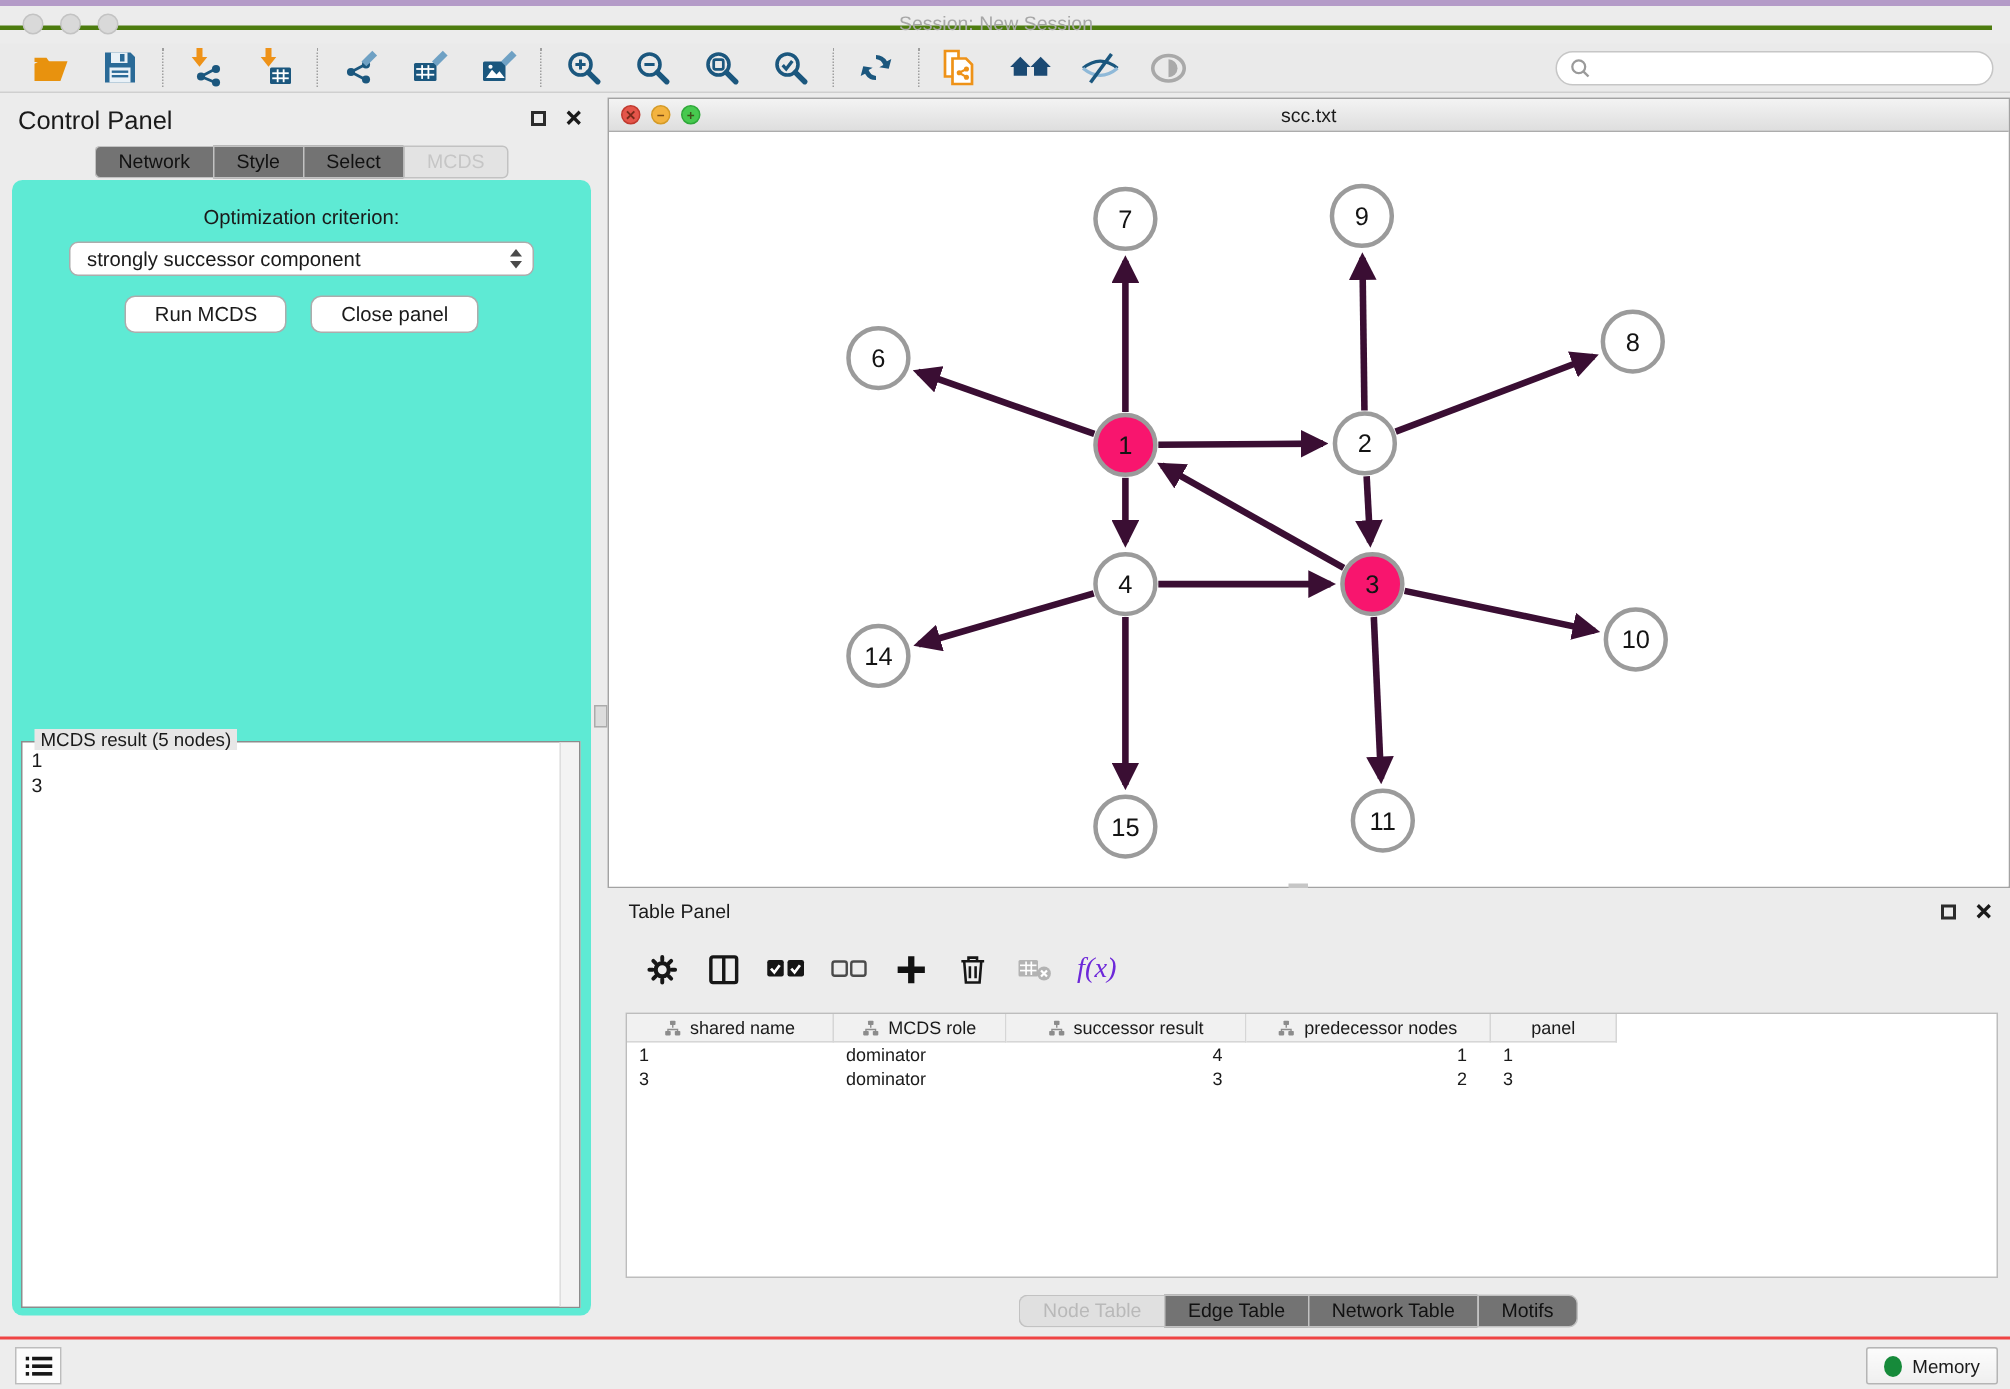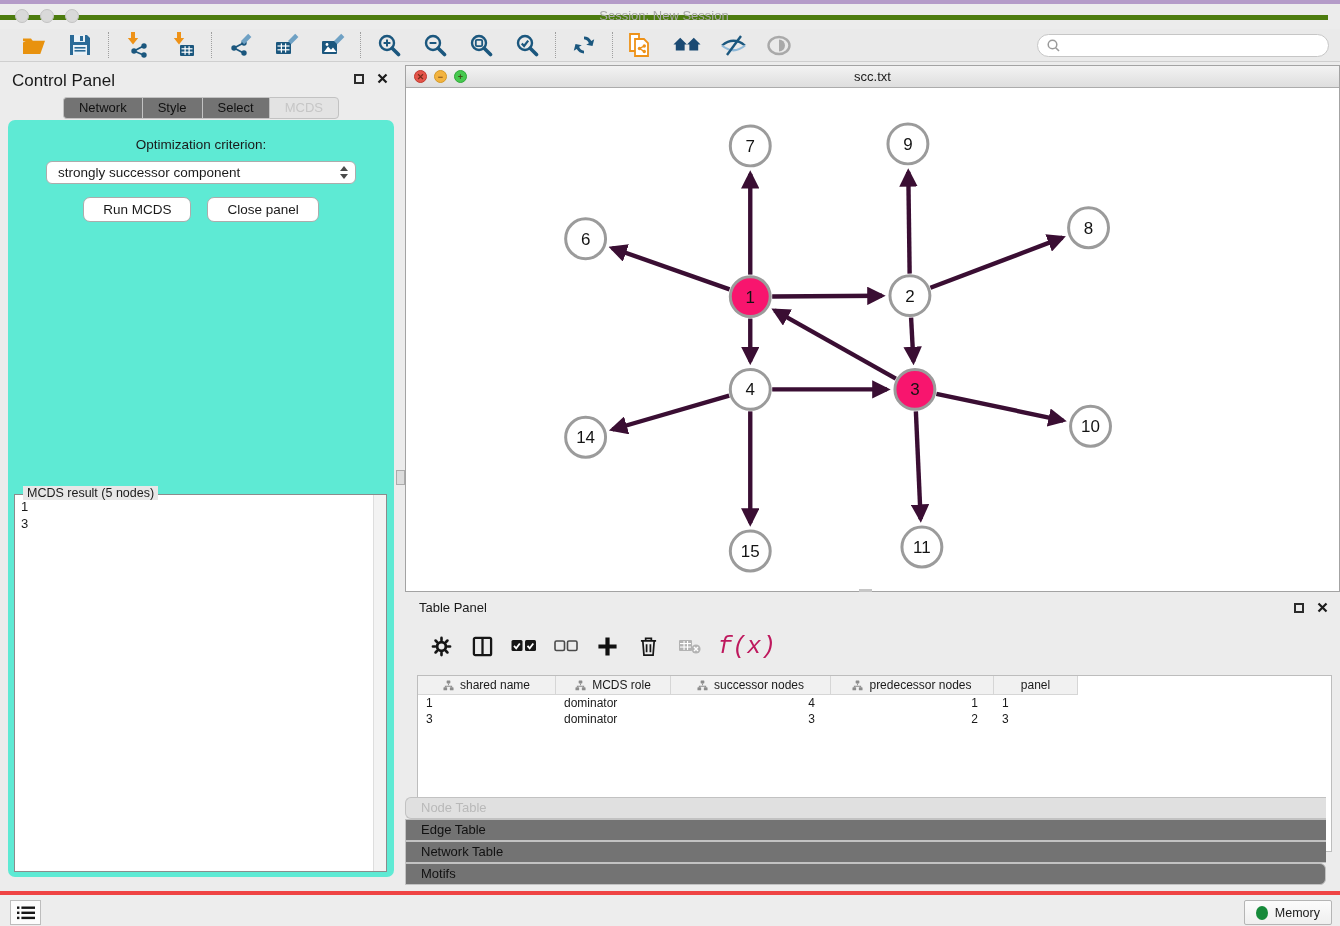--- a/index.html
+++ b/index.html
@@ -4,21 +4,21 @@
 <style>
   * { box-sizing: border-box; }
   body { margin: 0; background: #888; }
   .app {
     position: relative; width: 1340px; height: 926px;
     background: #ECECEC; overflow: hidden;
     font-family: "Liberation Sans", sans-serif; color: #1a1a1a;
   }
   
   .top-strip { position: absolute; top: 0; left: 0; right: 0; height: 4px; background: #B49BC8; }
-  .titlebar { position: absolute; top: 4px; left: 0; right: 12px; height: 16px; border-bottom: 5px solid #4d7c0f; }
+  .titlebar { position: absolute; top: 4px; left: 0; right: 12px; height: 16px; border-bottom: 3px solid #4d7c0f; }
   .traffic { position: absolute; left: 15px; top: 5px; display: flex; gap: 11px; }
   .traffic .dot { width: 14px; height: 14px; border-radius: 50%; background: #D9D9D9; border: 1px solid #C3C3C3; }
   .win-title { position: absolute; left: 0; right: 0; top: 4px; text-align: center; font-size: 13px; color: #A7A7A7; }
   
   .toolbar { position: absolute; top: 29px; left: 0; right: 0; height: 33px; background: #EAEAEA;
              border-bottom: 1px solid #CFCFCF; display: flex; align-items: center; padding: 0 6px; }
   .tb-group { display: flex; align-items: center; gap: 18px; padding: 0 14px; }
   .tb-sep { width: 0; height: 26px; border-left: 1px dotted #9F9F9F; }
   .tb-icon { width: 28px; height: 28px; display: flex; align-items: center; justify-content: center; }
   .search-wrap { margin-left: auto; margin-right: 5px; display: flex; align-items: center; gap: 6px;
@@ -63,36 +63,36 @@
   .nw-dot.green { background: #47C94F; border: 1px solid #2EA839; }
   .nw-title { text-align: center; font-size: 13px; line-height: 21px; }
   .nw-canvas { position: absolute; top: 22px; left: 0; right: 0; bottom: 0; background: #fff; }
   .resize-dash { position: absolute; left: 859px; top: 589px; width: 13px; height: 3px; background: #C6C6C6; }
   
   .table-panel { position: absolute; left: 405px; top: 595px; right: 0; height: 293px; }
   .tp-header-text { position: absolute; left: 14px; top: 5px; font-size: 13px; }
   .table-panel .panel-ctrl { right: 12px; top: 7px; }
   .tp-toolbar { position: absolute; left: 24px; top: 32px; height: 38px; display: flex; align-items: center; gap: 17px; }
   .tp-ic { display: flex; align-items: center; justify-content: center; min-width: 24px; }
-  .fx-label { font-family: Liberation Mono, monospace; font-style: italic; font-size: 24px; color: #be185d; }
+  .fx-label { font-family: Liberation Serif, serif; font-style: italic; font-size: 19px; color: #6d28d9; }
   .tp-table { position: absolute; left: 12px; right: 8px; top: 80px; bottom: 36px; background: #fff; border: 1px solid #BDBDBD; }
   .thead { display: flex; height: 19px; }
   .th { border-right: 1px solid #D6D6D6; border-bottom: 1px solid #D6D6D6; background: #F1F1F1;
         display: flex; align-items: center; justify-content: center; gap: 6px; font-size: 12px; }
   .trow { display: flex; height: 16px; align-items: center; font-size: 12px; }
   .td { padding: 0 8px; overflow: hidden; white-space: nowrap; }
   .c0 { width: 138px; } .c1 { width: 115px; } .c2 { width: 160px; } .c3 { width: 163px; } .c4 { width: 84px; }
   .td.c2, .td.c3 { text-align: right; padding-right: 16px; }
-  .tp-tabs { position: absolute; left: 0; right: 14px; bottom: 3px; display: flex; justify-content: center; flex-direction: column; }
+  .tp-tabs { position: absolute; left: 0; right: 14px; bottom: 3px; display: flex; justify-content: center; }
   .tp-tabs .tab { border-radius: 0; }
   .tp-tabs .tab:first-child { border-radius: 6px 0 0 6px; }
   .tp-tabs .tab:last-child { border-radius: 0 6px 6px 0; }
   .tp-tabs .tab.active { background: #E0E0E0; color: #B9B9B9; }
   
-  .statusbar { position: absolute; left: 0; right: 0; bottom: 0; height: 35px; background: #EDEDED; border-top: 4px solid #ef4444; }
+  .statusbar { position: absolute; left: 0; right: 0; bottom: 0; height: 35px; background: #EDEDED; border-top: 2px solid #ef4444; }
   .task-btn { position: absolute; left: 10px; top: 5px; width: 31px; height: 25px; background: #FCFCFC;
               border: 1px solid #BDBDBD; display: flex; align-items: center; justify-content: center; }
   .memory-btn { position: absolute; right: 8px; top: 5px; height: 25px; border: 1px solid #B5B5B5; border-radius: 2px;
                 background: linear-gradient(#FCFCFC, #EFEFEF); display: flex; align-items: center; gap: 7px; padding: 0 11px; font-size: 12.5px; }
   .mem-dot { width: 12px; height: 14px; border-radius: 50%; background: #168A3A; }
 </style>
 </head>
 <body>
 
 <div class="app">
@@ -487,21 +487,21 @@
           <span>MCDS role</span>
         </div>
         <div class="th c2">
           <svg width="11" height="11" viewBox="0 0 12 12" fill="#8C8C8C">
               <rect x="4" y="0.5" width="4" height="3.2" rx="0.6"></rect>
               <rect x="0.5" y="8" width="4" height="3.2" rx="0.6"></rect>
               <rect x="7.5" y="8" width="4" height="3.2" rx="0.6"></rect>
               <path d="M5.5 3.7h1v2h-1z"></path>
               <path d="M2 8V6.4h8V8H9v-.6H3V8z"></path>
             </svg>
-          <span>successor nodes</span>
+          <span>successor result</span>
         </div>
         <div class="th c3">
           <svg width="11" height="11" viewBox="0 0 12 12" fill="#8C8C8C">
               <rect x="4" y="0.5" width="4" height="3.2" rx="0.6"></rect>
               <rect x="0.5" y="8" width="4" height="3.2" rx="0.6"></rect>
               <rect x="7.5" y="8" width="4" height="3.2" rx="0.6"></rect>
               <path d="M5.5 3.7h1v2h-1z"></path>
               <path d="M2 8V6.4h8V8H9v-.6H3V8z"></path>
             </svg>
           <span>predecessor nodes</span>

